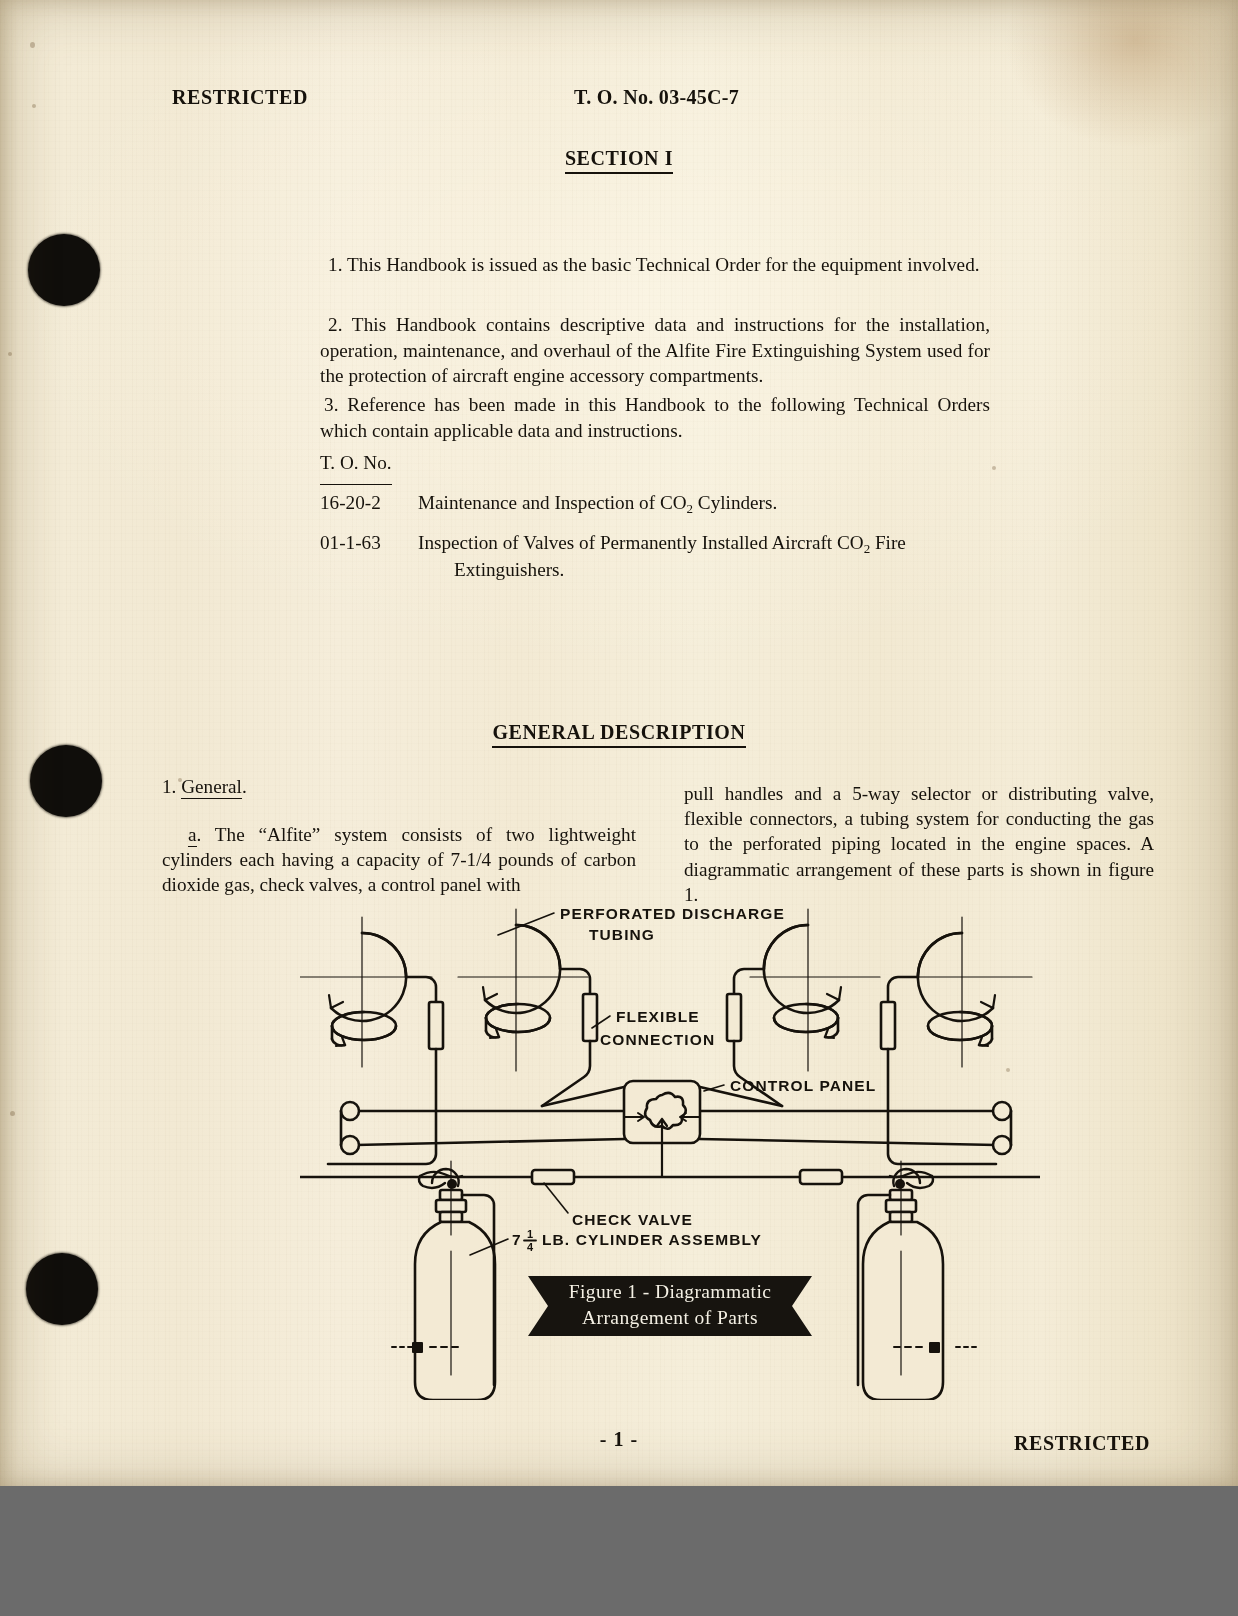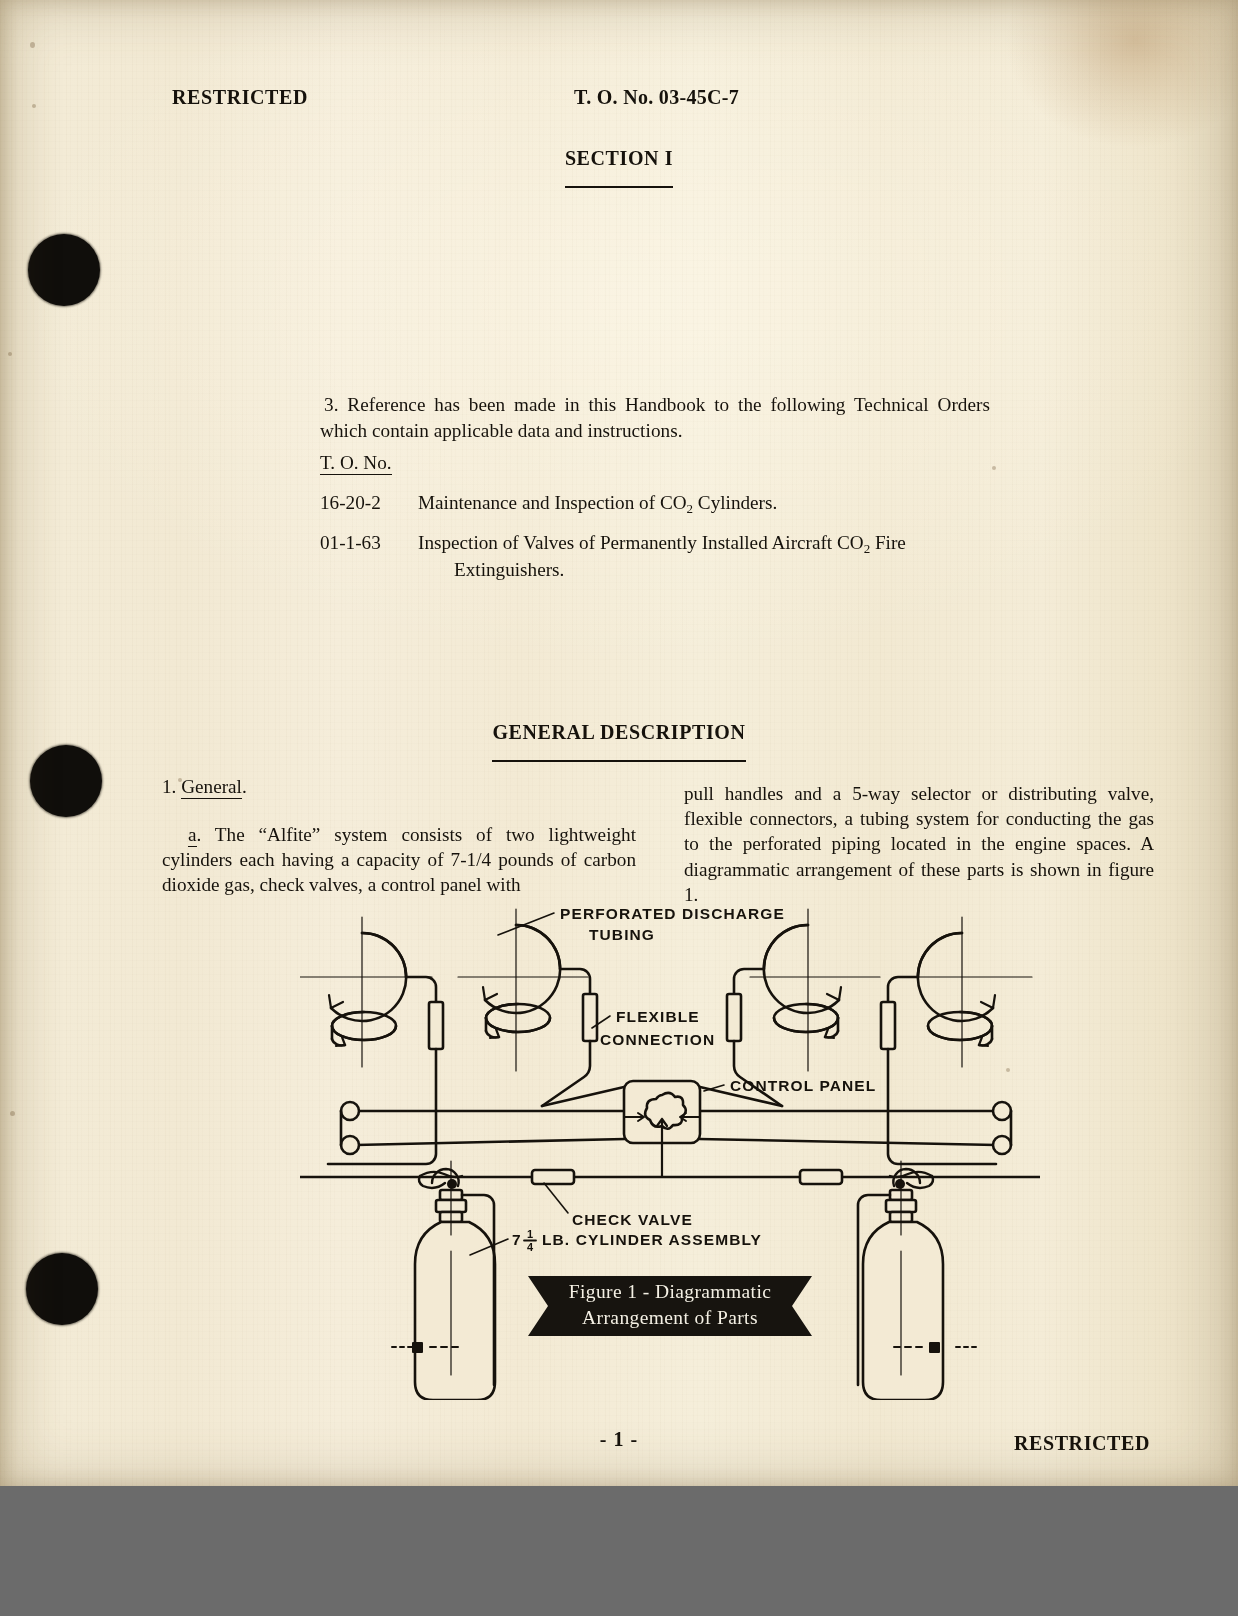--- a/index.html
+++ b/index.html
@@ -58,37 +58,37 @@
     font-weight: bold; font-size: 20px; letter-spacing: .3px;
   }
 
   .ctr-head {
     position: absolute; width: 1238px; left: 0;
     text-align: center;
     font-weight: bold; font-size: 20px; letter-spacing: .6px;
   }
   .ctr-head span {
     border-bottom: 2px solid #16120c;
-    padding-bottom: 17px;
+    padding-bottom: 3px;
   }
 
   
   .para {
     position: absolute;
     font-size: 19.2px;
     line-height: 25.6px;
     text-align: justify;
     letter-spacing: .05px;
   }
 
   .tono-label {
     position: absolute; left: 320px; top: 452px;
     font-size: 19.2px;
   }
-  .tono-label span { border-bottom: 1.6px solid #16120c; padding-bottom: 1px; }
+  .tono-label span { border-bottom: 1.6px solid #16120c; padding-bottom: 11px; }
 
   .ref-row { position: absolute; font-size: 19.2px; line-height: 25.6px; }
   .ref-num { position: absolute; }
   .ref-txt { position: absolute; }
   sub.co { font-size: 13px; vertical-align: -4px; }
 
   
   .col {
     position: absolute;
     font-size: 19.2px;
@@ -145,21 +145,23 @@
   <div class="speck" style="left:1006px;top:1068px;width:4px;height:4px;"></div>
   <div class="speck" style="left:178px;top:778px;width:4px;height:4px;"></div>
 
   <div class="hdr-restricted">RESTRICTED</div>
   <div class="hdr-tono">T. O. No. 03-45C-7</div>
 
   <div class="ctr-head" style="top:147px;">
     <span>SECTION I</span>
   </div>
 
-
+  <div class="para" style="left:320px; top:252px; width:670px; text-indent:8px;">1.  This Handbook is issued as the basic Technical Order for the equipment involved.</div>
+
+  <div class="para" style="left:320px; top:312px; width:670px; text-indent:8px;">2.  This Handbook contains descriptive data and instructions for the installation, operation, maintenance, and overhaul of the Alfite Fire Extinguishing System used for the protection of aircraft engine accessory compartments.</div>
 
   <div class="para" style="left:320px; top:392px; width:670px; text-indent:4px;">3. Reference has been made in this Handbook to the following Technical Orders which contain applicable data and instructions.</div>
 
   <div class="tono-label">
     <span>T. O. No.</span>
   </div>
 
   <div class="ref-row" style="left:320px; top:490px; width:680px;">
     <span class="ref-num" style="left:0; top:0;text-align:right;">16-20-2</span>
     <span class="ref-txt" style="left:98px; top:0;">

